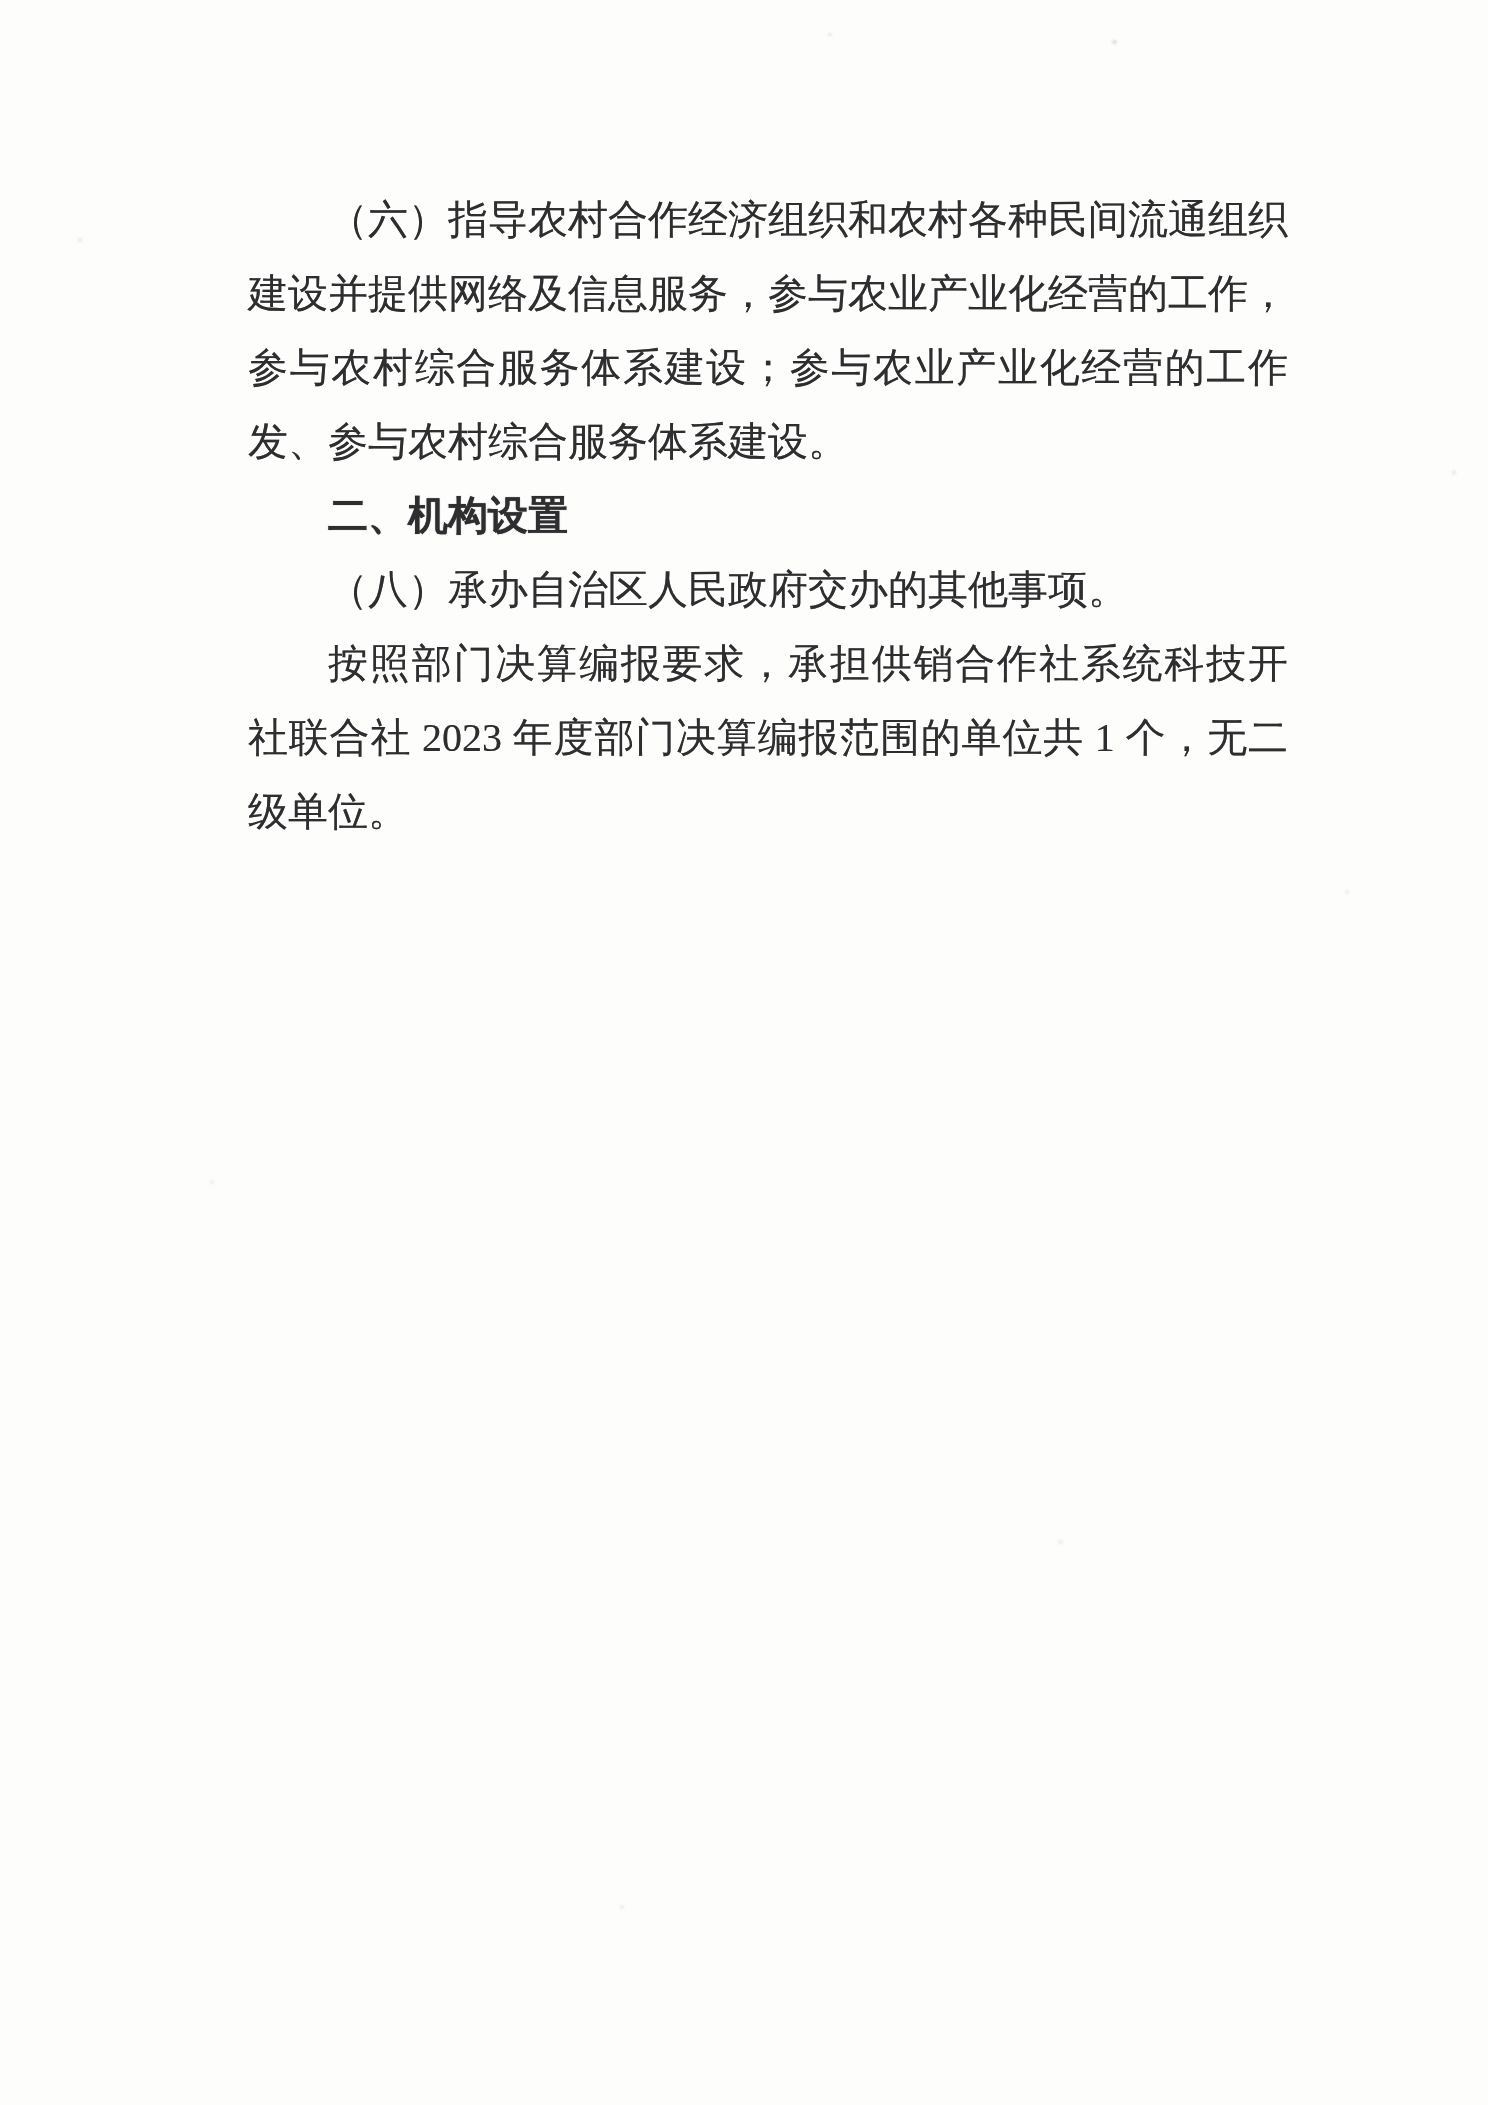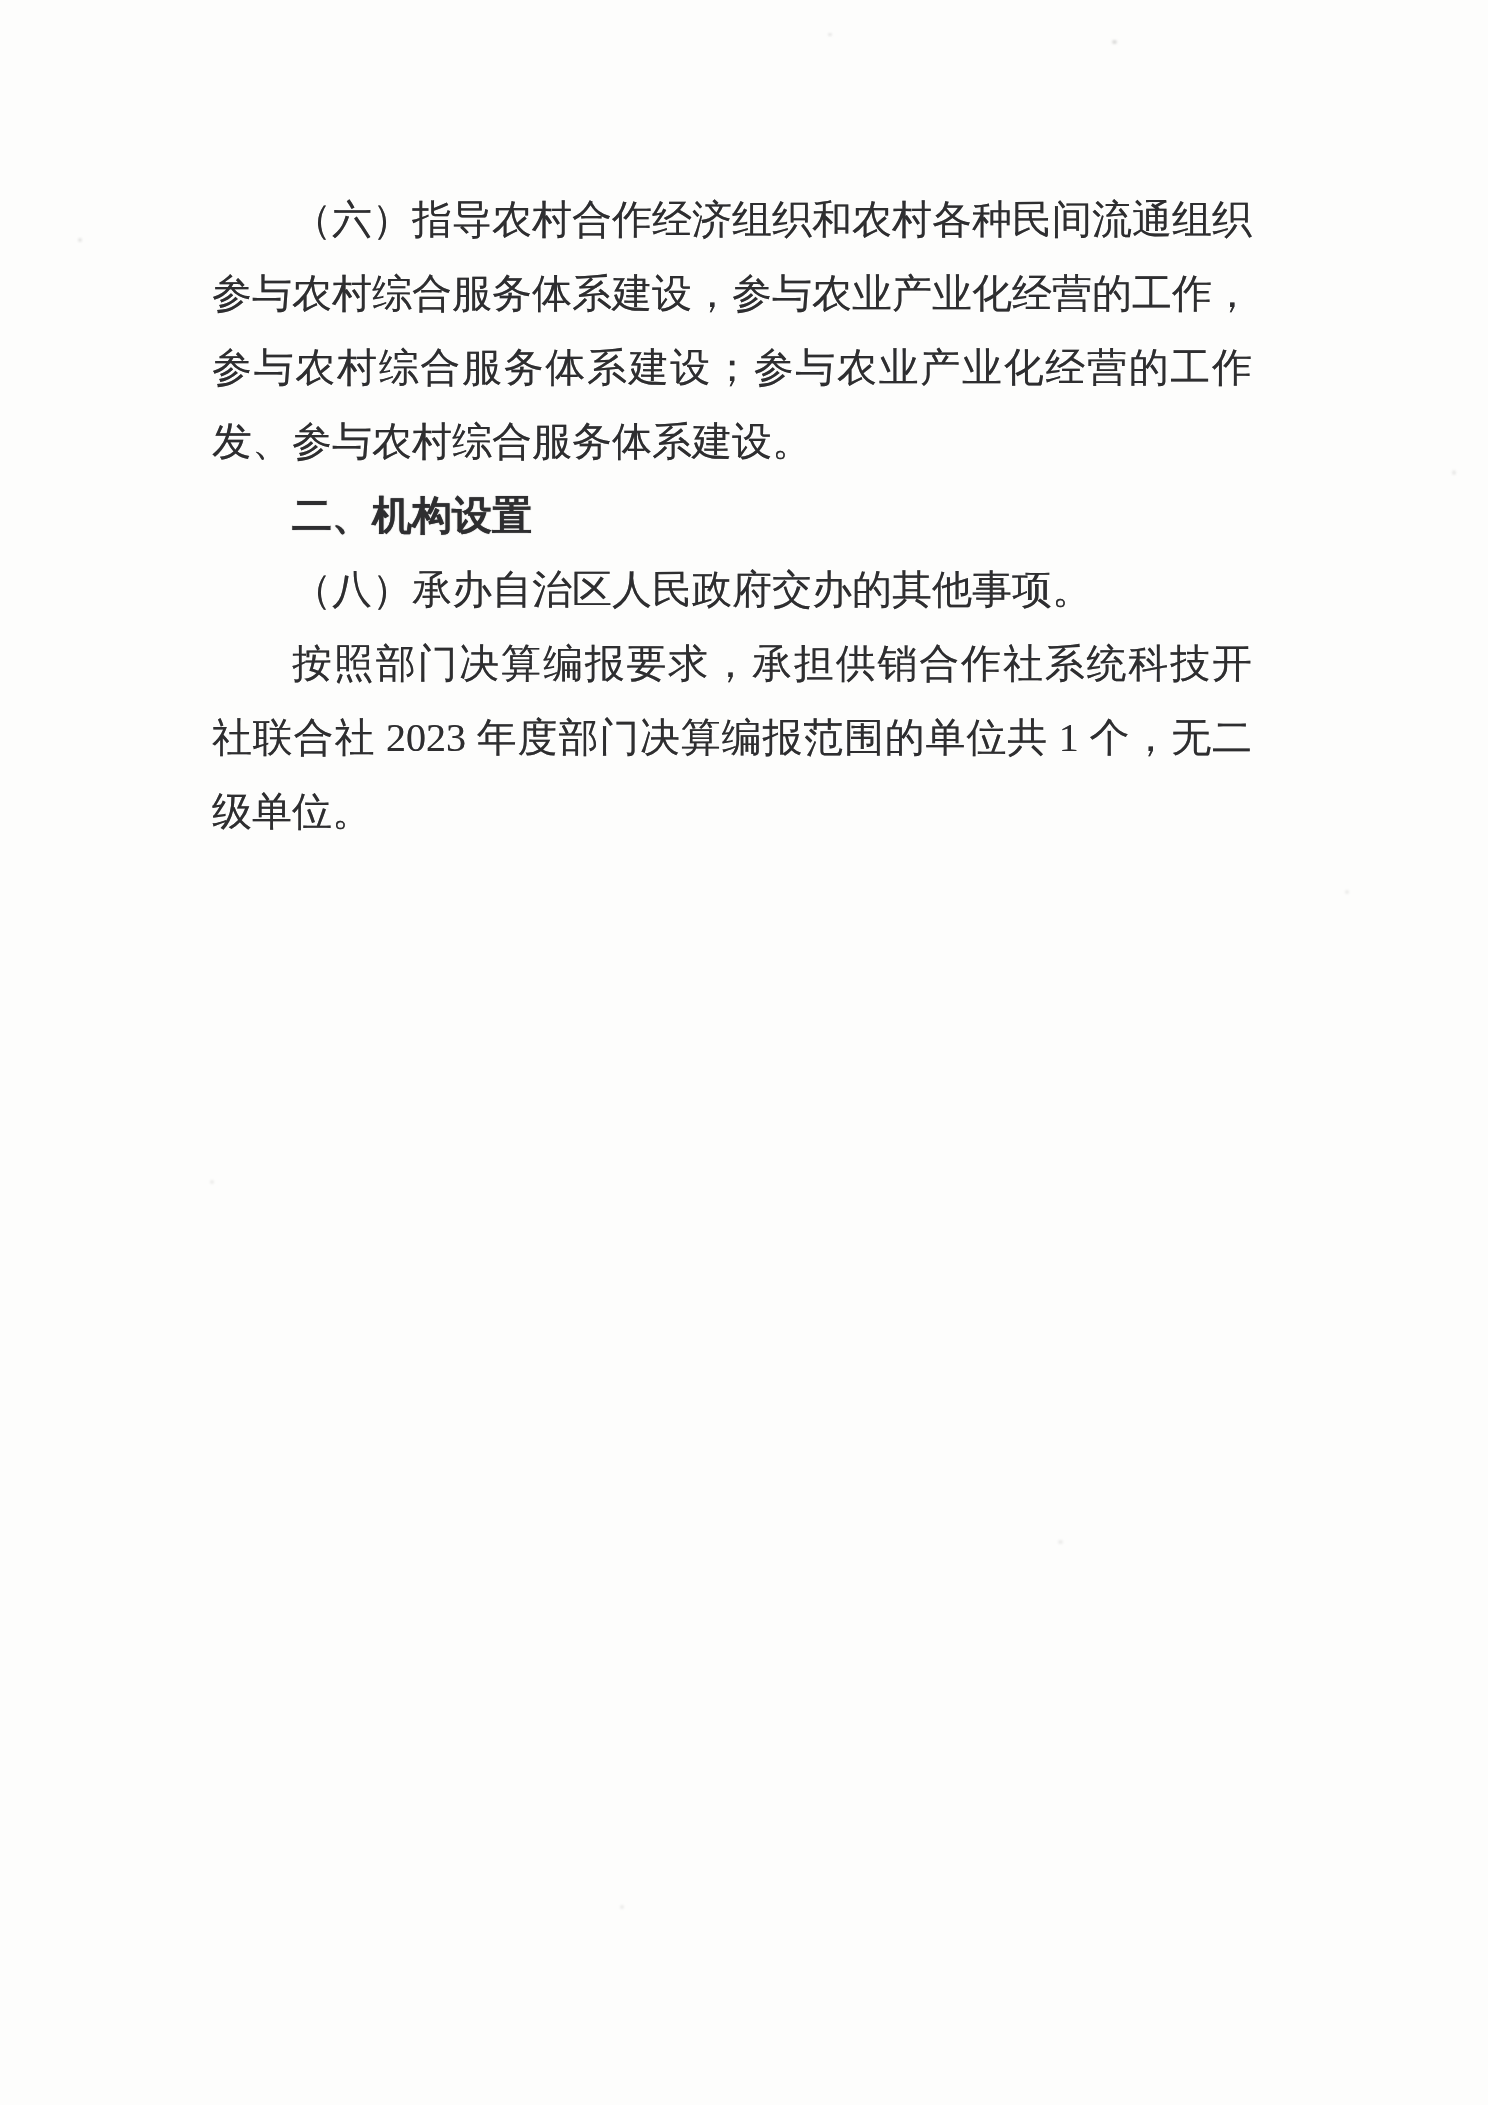--- a/index.html
+++ b/index.html
@@ -10,21 +10,21 @@
   .page {
     position: relative;
     width: 1488px;
     height: 2105px;
     background: #fdfdfc;
     overflow: hidden;
     font-family: "Liberation Serif", "DejaVu Serif", serif;
   }
   .doc-body {
     position: absolute;
-    left: 212px;
+    left: 248px;
     top: 183px;
     width: 1040px;
     color: #2e2e30;
   }
   .line {
     font-size: 40px;
     line-height: 74px;
     height: 74px;
     white-space: nowrap;
     text-align: justify;
@@ -50,21 +50,21 @@
     filter: blur(1px);
   }
 </style>
 </head>
 <body>
 
 <div class="page">
 
   <div class="doc-body">
     <div class="line indent fill">（六）指导农村合作经济组织和农村各种民间流通组织</div>
-    <div class="line fill">参与农村综合服务体系建设，参与农业产业化经营的工作，</div>
+    <div class="line fill">建设并提供网络及信息服务，参与农业产业化经营的工作，</div>
     <div class="line fill">参与农村综合服务体系建设；参与农业产业化经营的工作</div>
     <div class="line">发、参与农村综合服务体系建设。</div>
     <div class="line indent bold">二、机构设置</div>
     <div class="line indent">（八）承办自治区人民政府交办的其他事项。</div>
     <div class="line indent fill">按照部门决算编报要求，承担供销合作社系统科技开</div>
     <div class="line fill">社联合社 2023 年度部门决算编报范围的单位共 1 个，无二</div>
     <div class="line">级单位。</div>
   </div>
 
   <div class="speck" style="left:1112px; top:40px;  width:5px; height:4px; opacity:0.35;"></div>

